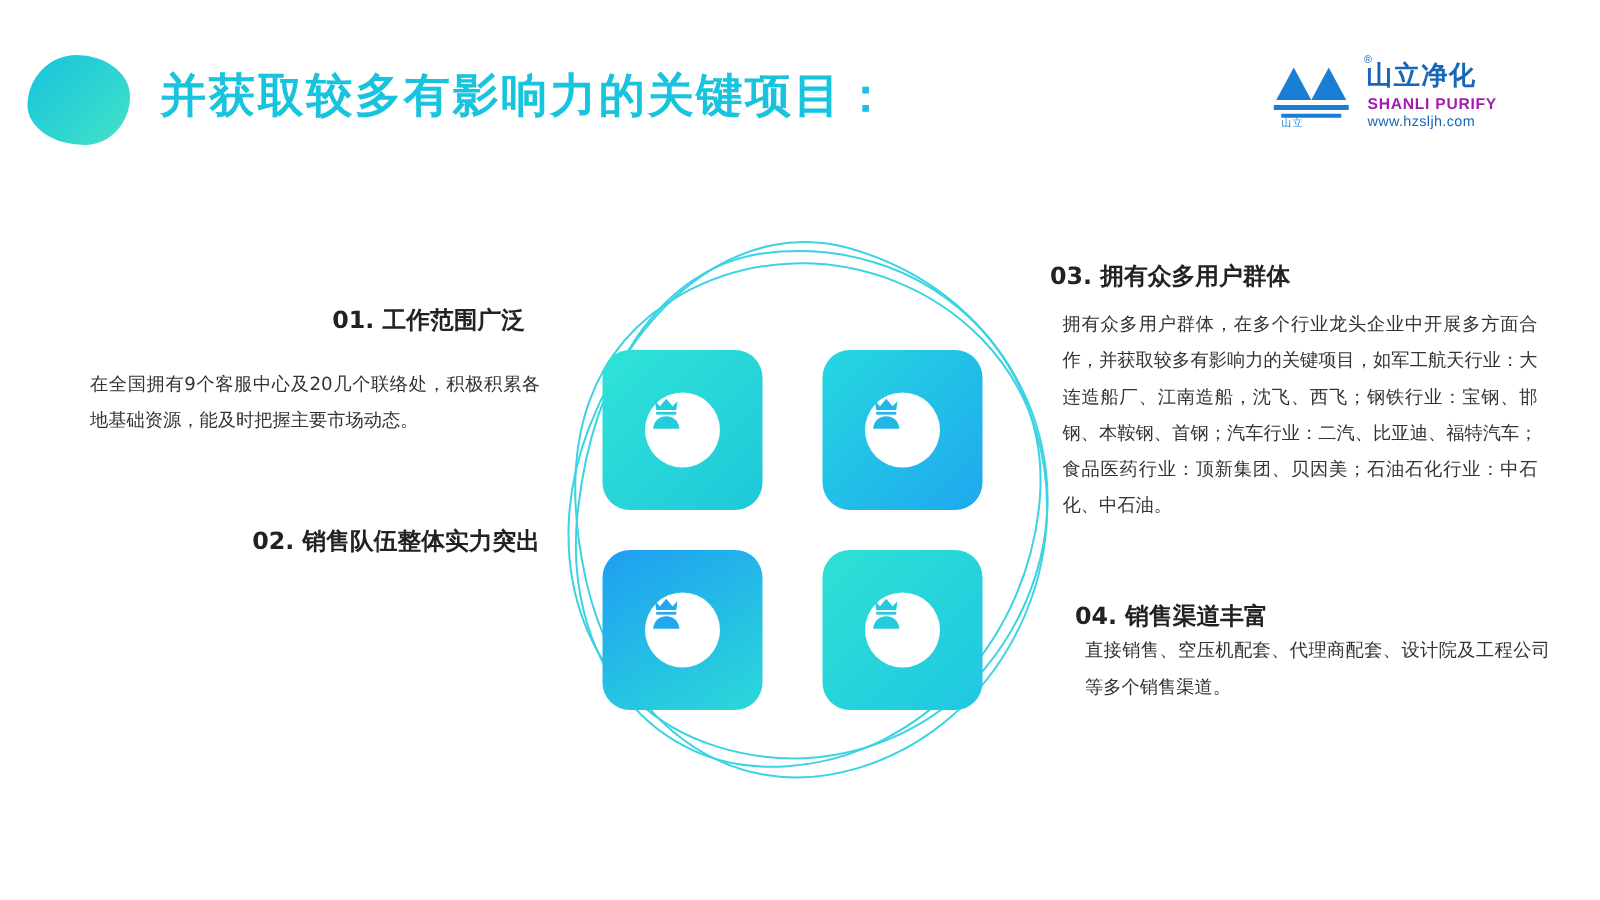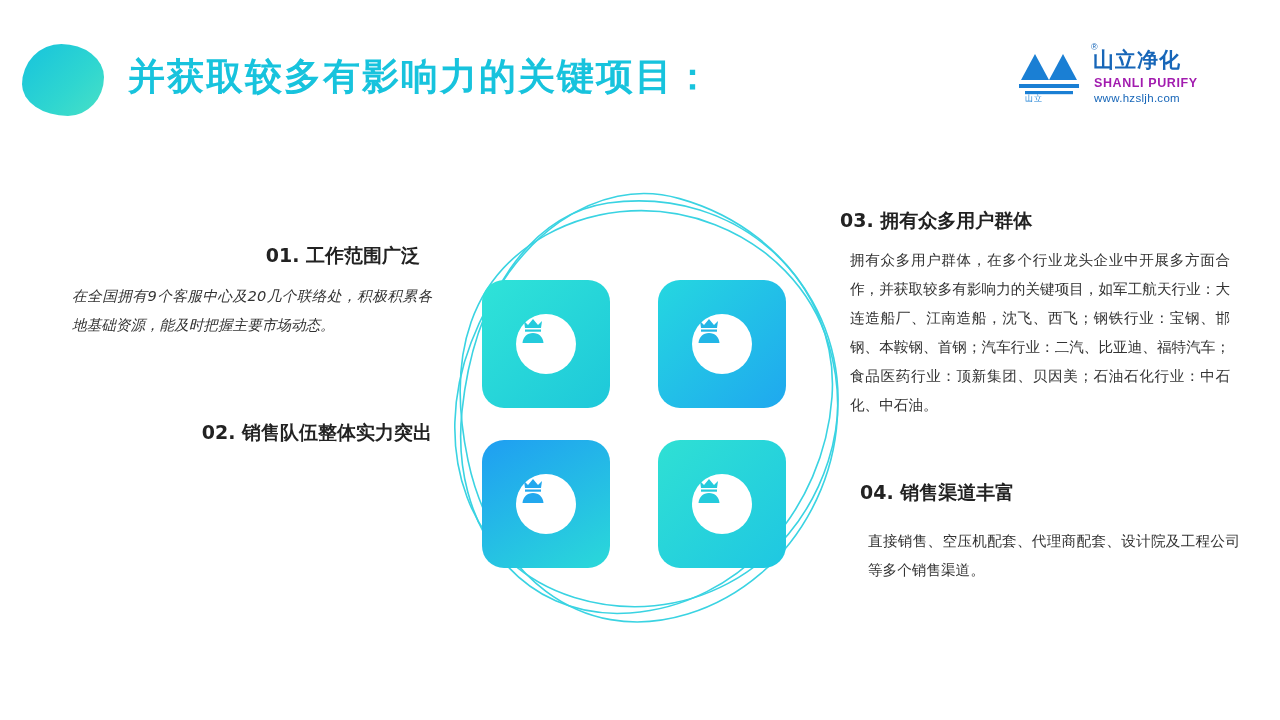--- a/index.html
+++ b/index.html
@@ -156,31 +156,31 @@
   .block-body {
     font-size: 14.6px;
     line-height: 29px;
     color: #333333;
     font-family: "DejaVu Sans", "Liberation Sans", sans-serif;
     text-align: justify;
   }
 
   #block-01 { left: 72px;  top: 243px; width: 360px; }
   #block-01 .block-title { text-align: right; padding-right: 12px; }
-  #block-01 .block-body { margin-top: 12px; font-style: italic; }
+  #block-01 .block-body { margin-top: 24px; }
 
   #block-02 { left: 72px;  top: 420px; width: 360px; }
   #block-02 .block-title { text-align: right; padding-right: 0px; }
   #block-02 .block-body { margin-top: 12px; padding-left: 16px; text-align: justify; }
 
   #block-03 { left: 840px; top: 208px; width: 390px; }
   #block-03 .block-body { margin-top: 11px; padding-left: 10px; }
 
   #block-04 { left: 860px; top: 480px; width: 380px; }
-  #block-04 .block-body { margin-top: 21px; padding-left: 8px; font-family: Liberation Serif, serif; }
+  #block-04 .block-body { margin-top: 0; padding-left: 8px; }
 
   .bottom-rule {
     position: absolute;
     left: 0;
     bottom: 0;
     width: 1280px;
     height: 3px;
     background: #ffffff;
   }
 </style>

